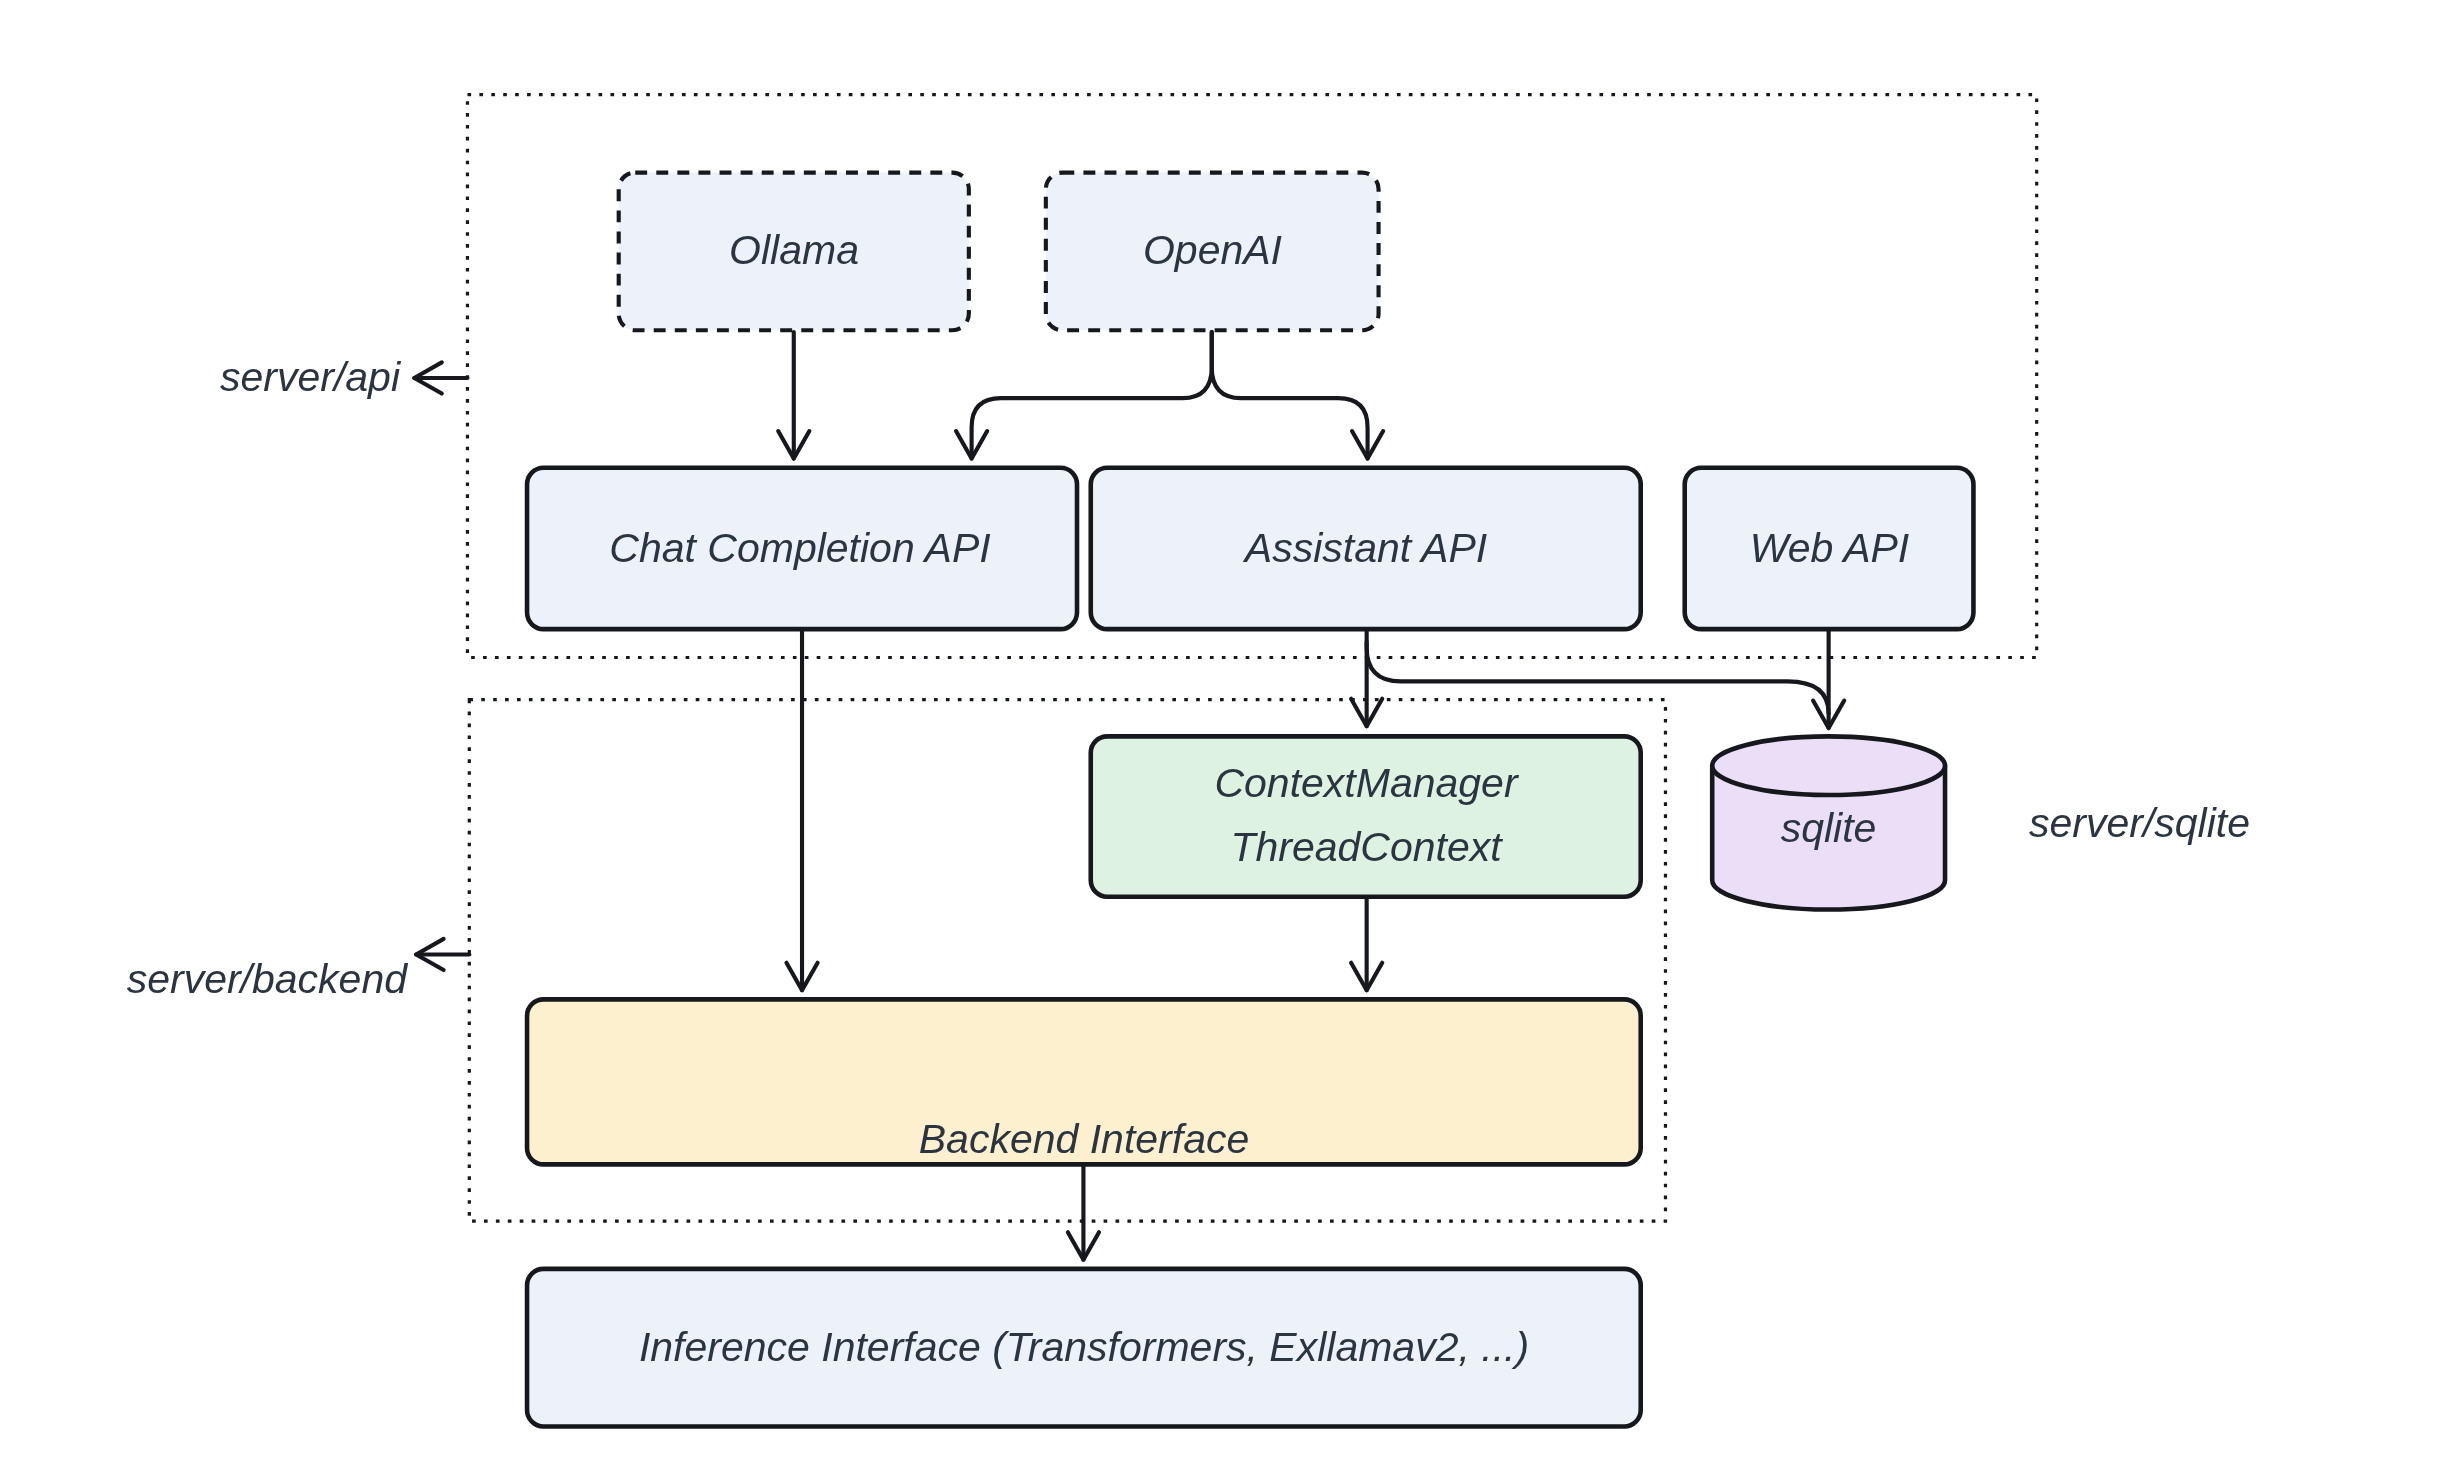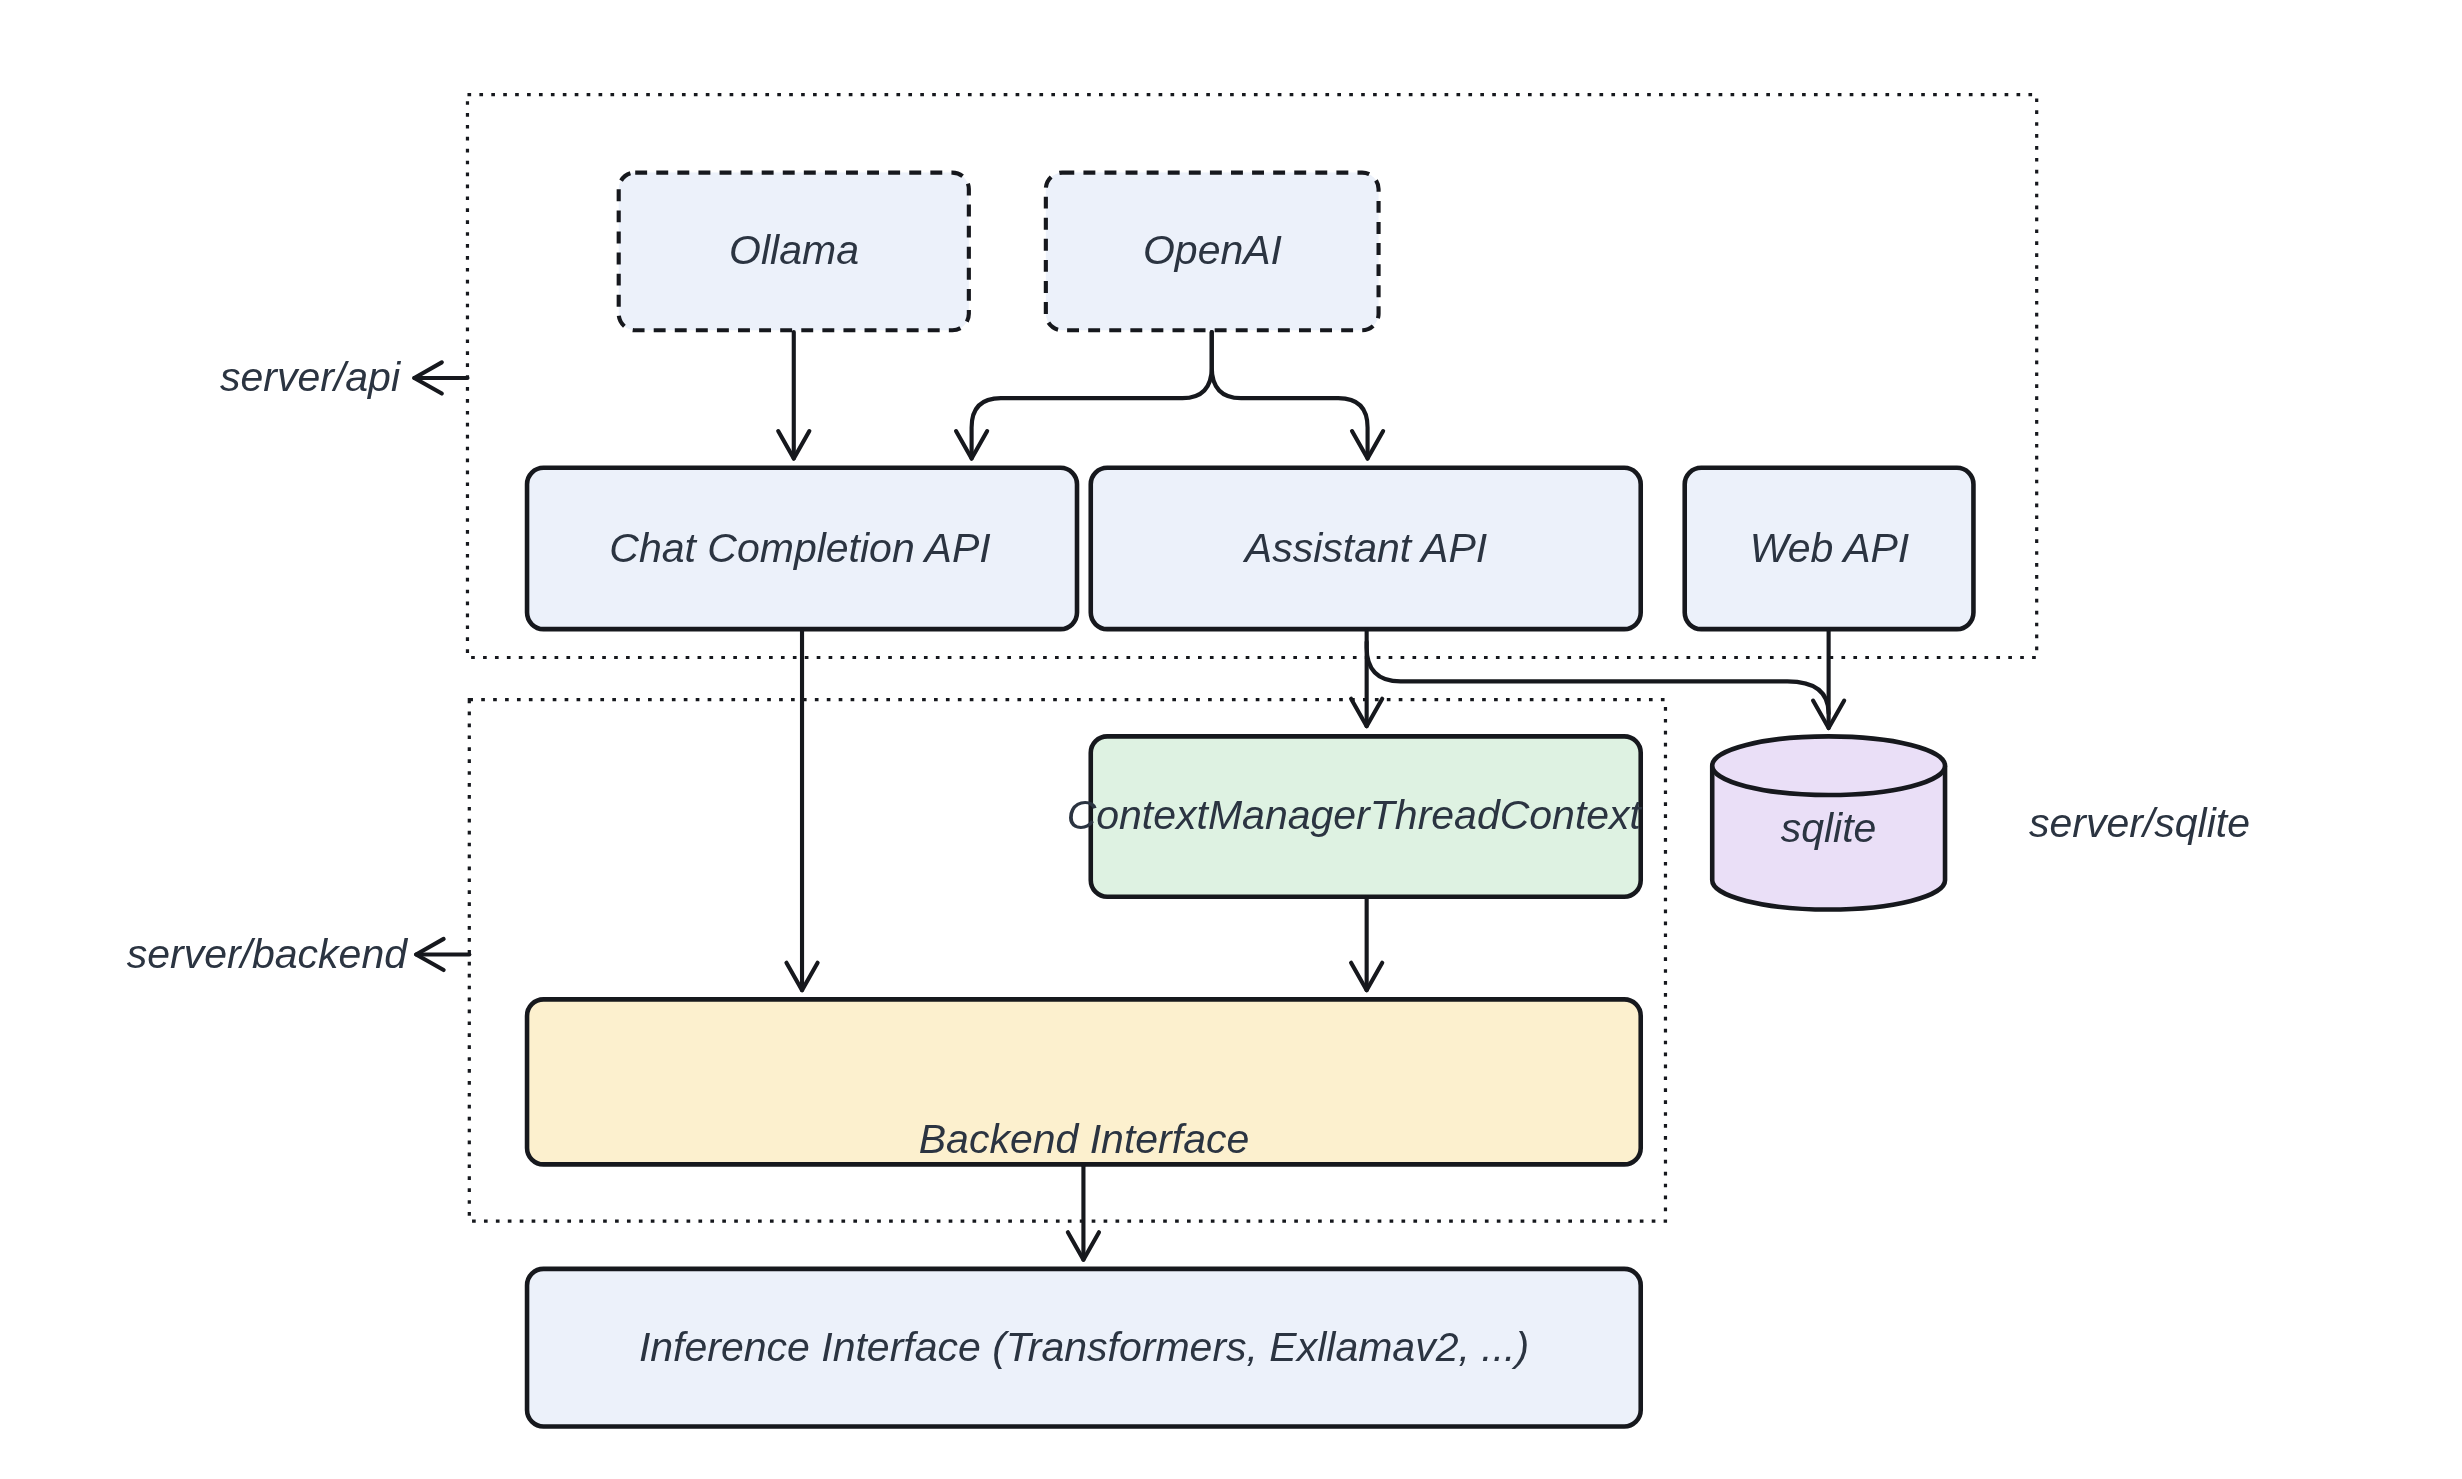--- a/index.html
+++ b/index.html
@@ -33,21 +33,21 @@
     justify-content: center;
     text-align: center;
     font-size: 41px;
     line-height: 1.3;
     color: var(--text, #2b3441);
     white-space: nowrap;
     font-style: italic;
   }
   .lbl.align-right { justify-content: flex-end; }
   .lbl.align-left  { justify-content: flex-start; }
-  .lbl.two-line { line-height: 1.55; justify-content: flex-end; }
+  .lbl.two-line { flex-direction: column; line-height: 1.55; }
 </style>
 </head>
 <body>
 
 <div class="stage">
 
   <svg class="layer" viewBox="0 0 2686 1614">
     <defs>
       <marker id="arrow" markerUnits="userSpaceOnUse" markerWidth="52" markerHeight="52" viewBox="0 0 52 52" refX="44" refY="26" orient="auto">
         <path d="M 14 9 L 44 26 L 14 43" fill="none" stroke="var(--stroke, #16181d)" stroke-width="4.5" stroke-linecap="round" stroke-linejoin="round"></path>
@@ -79,21 +79,21 @@
     <path class="edge" marker-end="url(#arrow)" d="M 1491 688 L 1491 792"></path>
     <path class="edge" d="M 1491 700 L 1491 706 Q 1491 743 1528 743 L 1950 743 Q 1995 743 1995 778"></path>
     <path class="edge" marker-end="url(#arrow)" d="M 1995 688 L 1995 794"></path>
     <path class="edge" marker-end="url(#arrow)" d="M 1491 980 L 1491 1080"></path>
     <path class="edge" marker-end="url(#arrow)" d="M 1182 1272 L 1182 1374"></path>
     <path class="edge" marker-end="url(#arrow)" d="M 510 412 L 452 412"></path>
     <path class="edge" marker-end="url(#arrow)" d="M 512 1041 L 454 1041"></path>
   </svg>
 
   <div class="lbl align-right" style="left:110px; top:352px; width:290px; height:51px;">server/api</div>
-  <div class="lbl align-right" style="left:64px; top:929px; width:343px; height:51px;">server/backend</div>
+  <div class="lbl align-right" style="left:64px; top:954px; width:343px; height:51px;">server/backend</div>
   <div class="lbl align-left" style="left:2029px; top:798px; width:403px; height:51px;">server/sqlite</div>
 
   <div class="lbl" style="left:619px; top:172px; width:350px; height:158px;">Ollama</div>
   <div class="lbl" style="left:1046px; top:172px; width:333px; height:158px;">OpenAI</div>
   <div class="lbl" style="left:525px; top:468px; width:550px; height:161px;">Chat Completion API</div>
   <div class="lbl" style="left:1091px; top:468px; width:550px; height:161px;">Assistant API</div>
   <div class="lbl" style="left:1685px; top:468px; width:289px; height:161px;">Web API</div>
 
   <div class="lbl two-line" style="left:1091px; top:736px; width:550px; height:160px;">
     <span>ContextManager</span>

